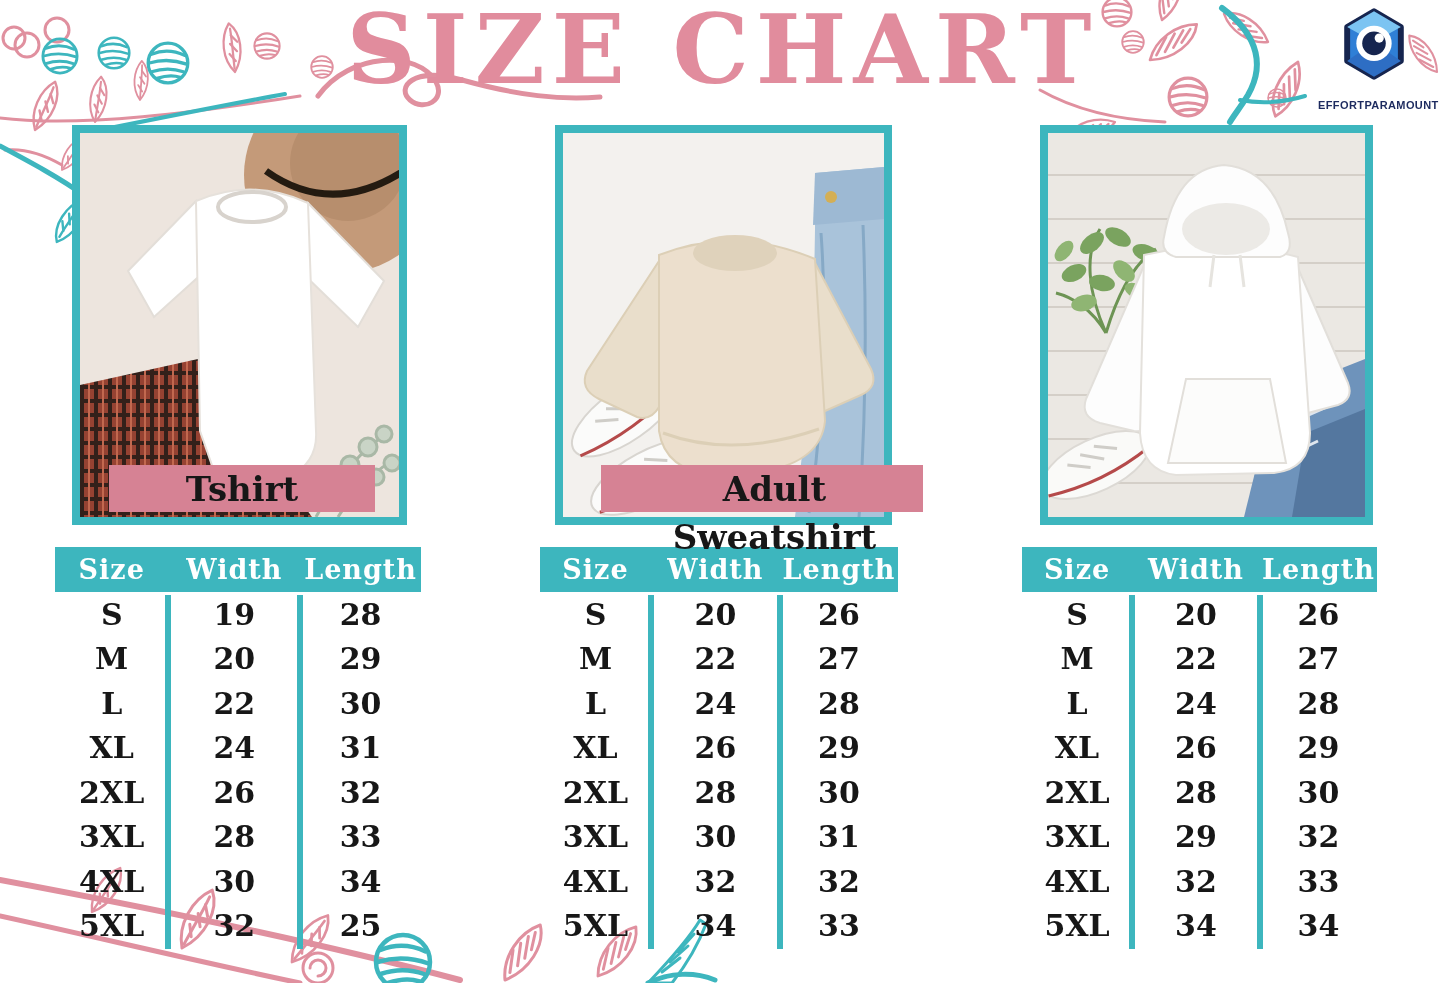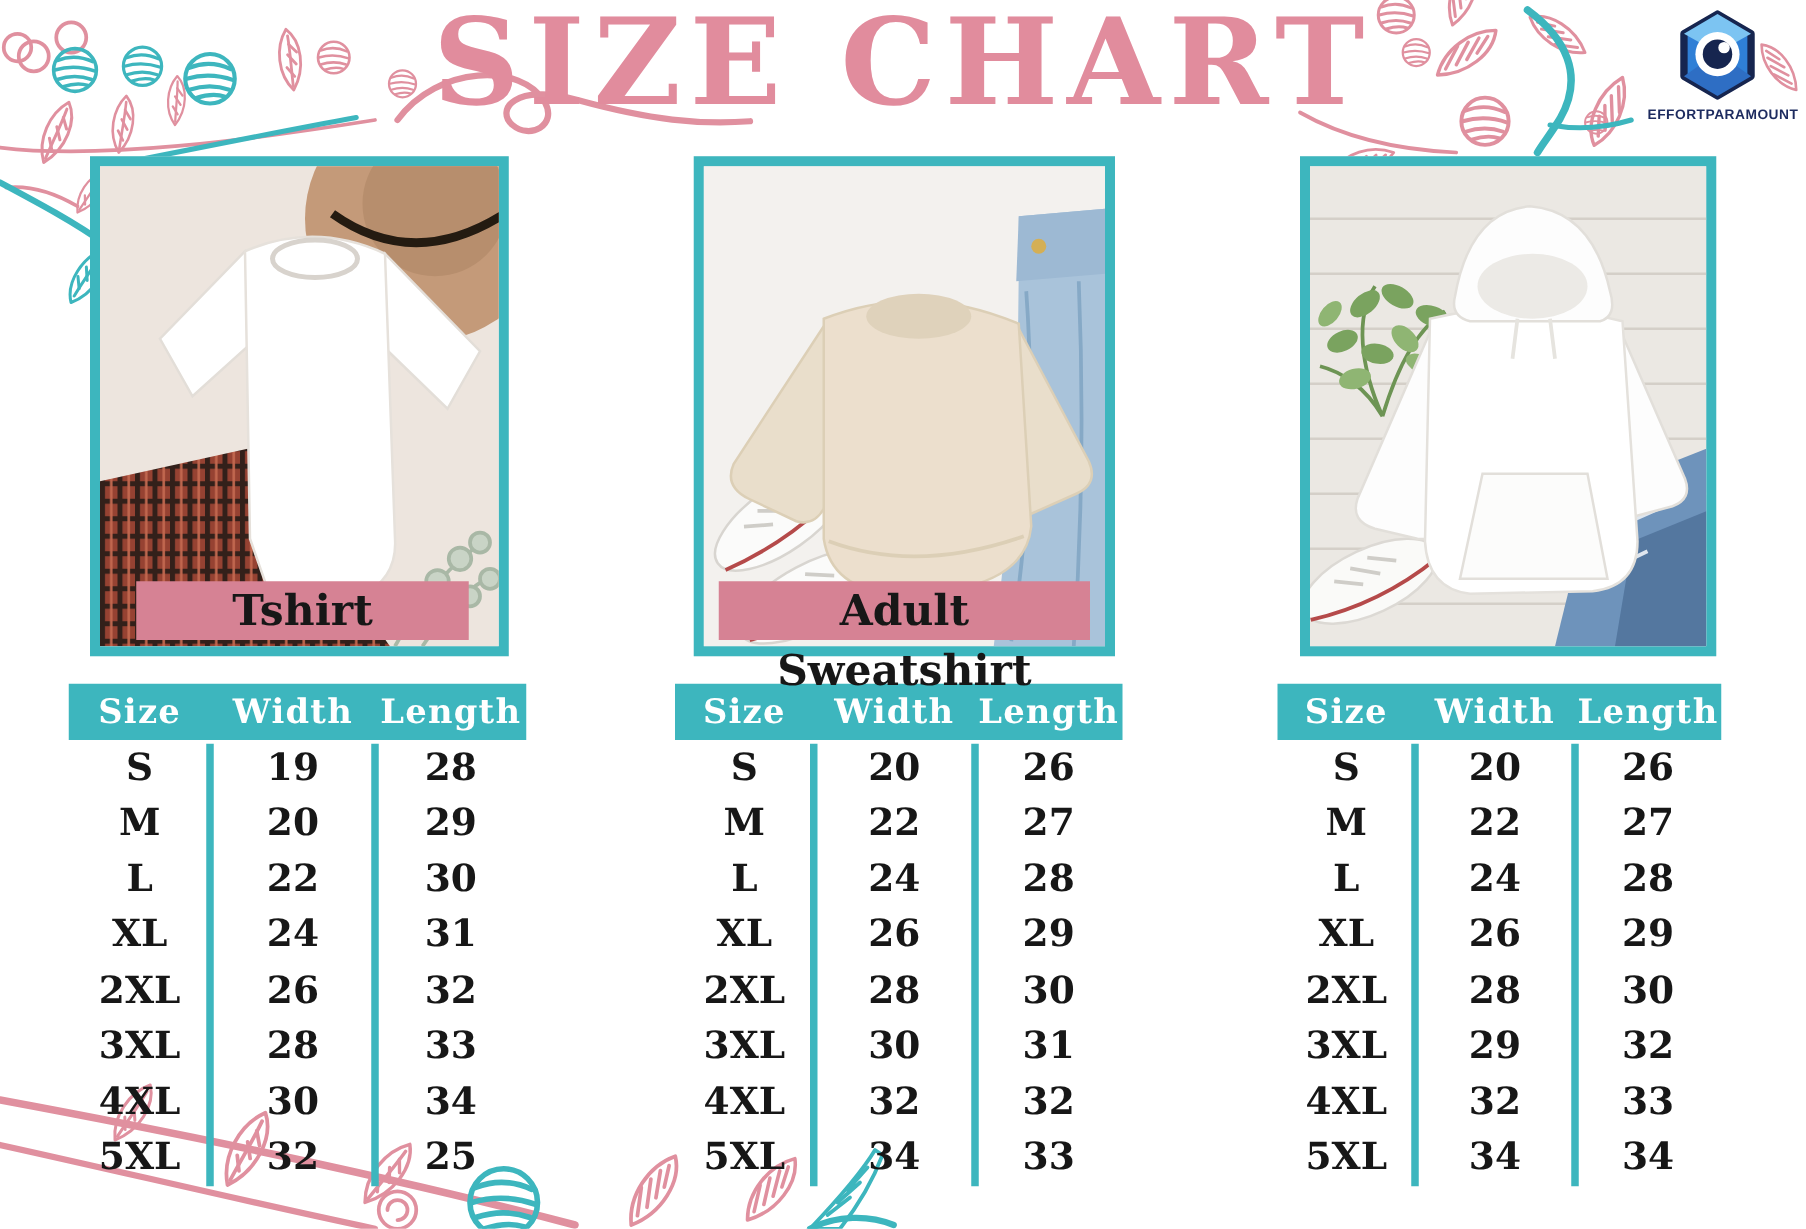--- a/index.html
+++ b/index.html
@@ -4,33 +4,33 @@
 <style>
   html,body{margin:0;padding:0;}
   .page{position:relative;width:1445px;height:983px;background:#ffffff;overflow:hidden;
         font-family:"DejaVu Serif","Liberation Serif",serif;}
   .deco{position:absolute;left:0;top:0;width:1445px;height:983px;z-index:0;}
   .page-title{position:absolute;top:-8px;left:0;width:100%;text-align:center;z-index:2;
         font-weight:bold;font-size:96px;line-height:116px;letter-spacing:7px;color:#e18c9d;}
   
   .logo{position:absolute;left:1318px;top:8px;width:112px;text-align:center;z-index:3;}
   .logo svg{display:block;margin:0 auto;}
-  .brand{margin-top:6px;font-family:"Liberation Sans",sans-serif;font-weight:bold;
+  .brand{margin-top:19px;font-family:"Liberation Sans",sans-serif;font-weight:bold;
          font-size:11px;letter-spacing:0.4px;color:#1d2b5f;}
   
   .frame{position:absolute;top:125px;height:400px;border:8px solid #3db6be;
          box-sizing:border-box;z-index:1;background:#eee;}
   .frame svg{display:block;}
   #frame-0{left:72px;width:335px;}
   #frame-1{left:555px;width:337px;}
   #frame-2{left:1040px;width:333px;}
   .banner{position:absolute;top:465px;height:47px;z-index:2;background:#d68294;
           color:#171717;font-weight:bold;font-size:34px;line-height:48px;text-align:center;}
   #banner-0{left:109px;width:266px;}
-  #banner-1{left:575px;width:297px;}
+  #banner-1{left:601px;width:297px;padding-left:25px;}
   #banner-2{left:1073px;width:267px;}
   
   .size-table{position:absolute;top:547px;z-index:1;}
   #table-0{left:55px;width:366px;}
   #table-1{left:540px;width:358px;}
   #table-2{left:1022px;width:355px;}
   .thead{display:flex;height:45px;background:#3db6be;color:#ffffff;
          font-weight:bold;font-size:27px;align-items:center;letter-spacing:1px;}
   .tr{display:flex;height:44.5px;align-items:center;font-weight:bold;font-size:30px;color:#171717;}
   .th,.td{text-align:center;}

